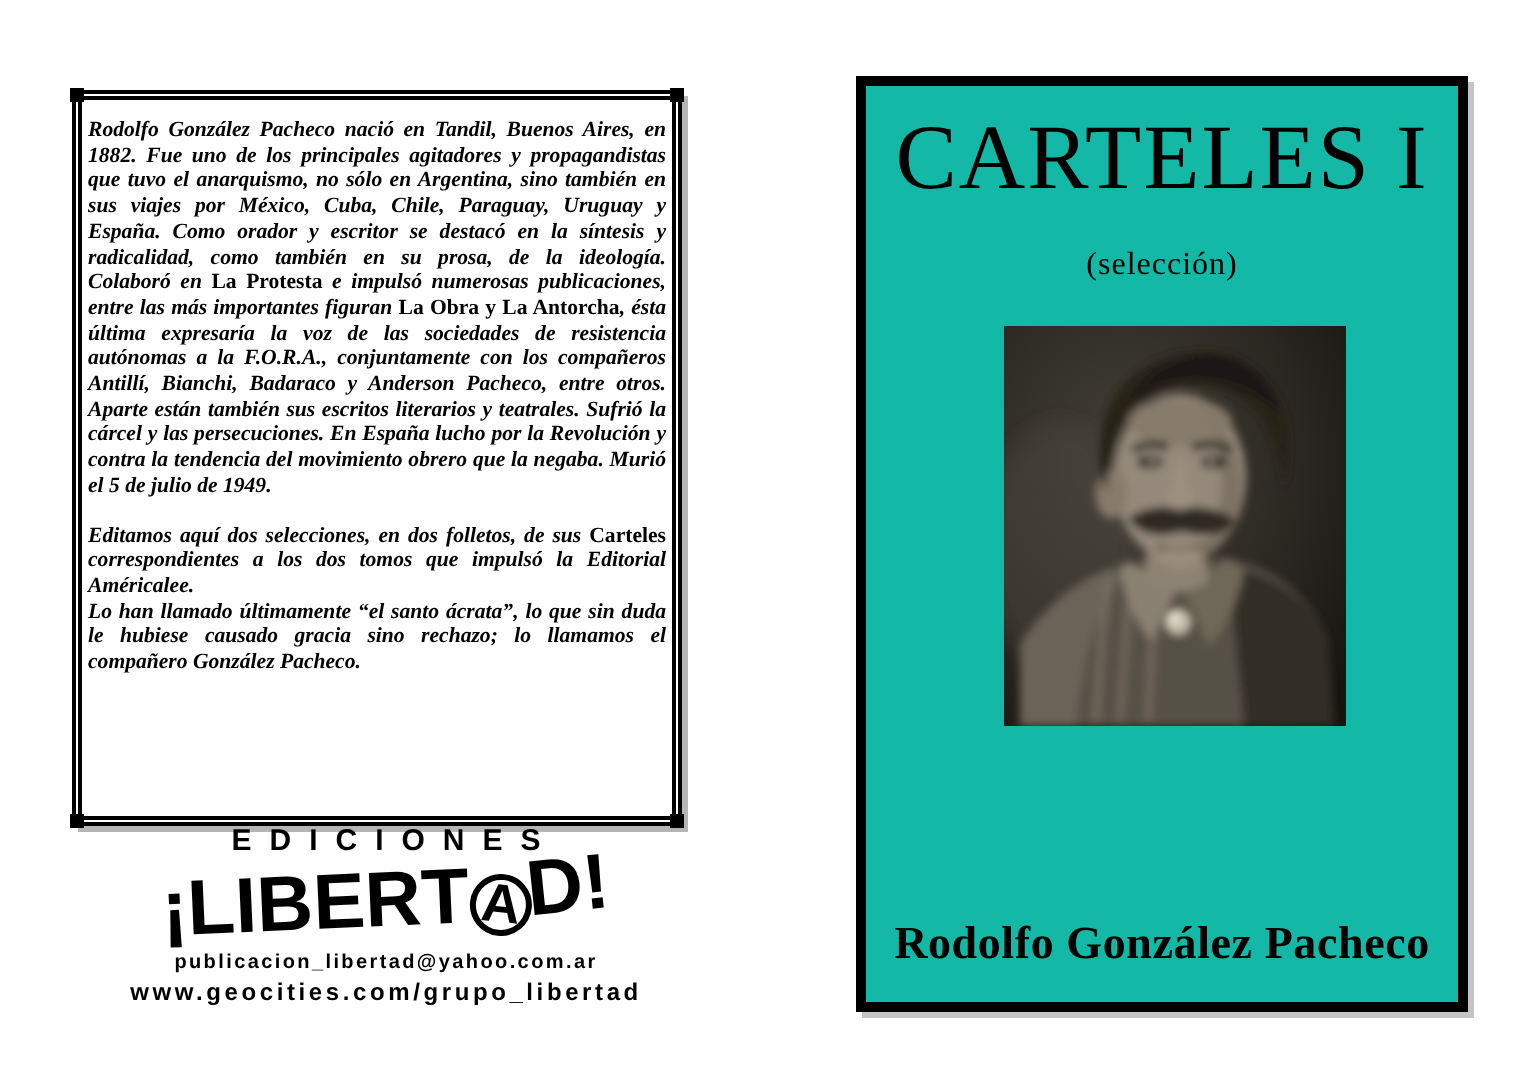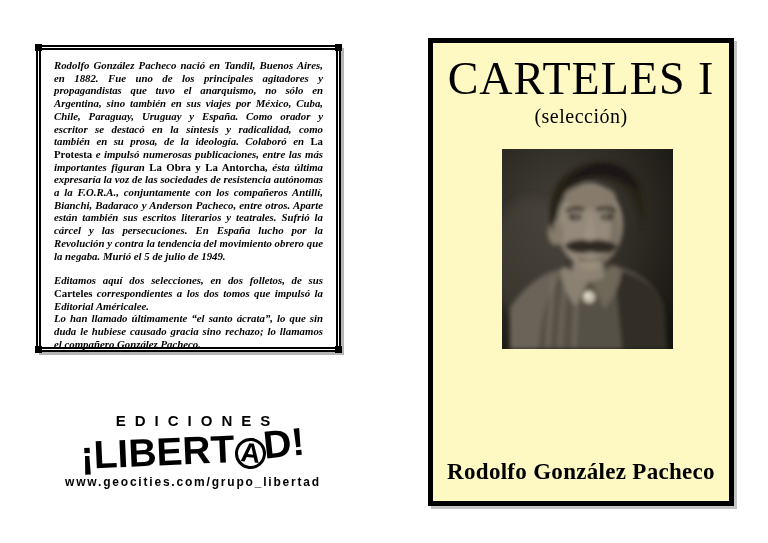--- a/index.html
+++ b/index.html
@@ -8,25 +8,25 @@
     position:relative;
     background:#ffffff;
     font-family:"Liberation Serif", serif;
     color:#000;
     overflow:hidden;
   }
 
   
   .bio-box {
     position:absolute; left:36px; top:45px;
-    width:305px; height:307px;
+    width:305px; height:368px;
     border:5px double #000;
     background:#fff;
     box-shadow:3px 3px 0 #b5b5b5;
-    padding:9px 13px;
+    padding:9px 3px;
   }
   .corner {
     position:absolute; width:7px; height:7px; background:#000;
   }
   .corner.tl { left:-6px; top:-6px; }
   .corner.tr { right:-6px; top:-6px; }
   .corner.bl { left:-6px; bottom:-6px; }
   .corner.br { right:-6px; bottom:-6px; }
 
   .bio-par {
@@ -94,40 +94,40 @@
     font-size:12px;
     letter-spacing:1.8px;
     white-space:nowrap;
   }
 
   
   .cover {
     position:absolute; left:428px; top:38px;
     width:306px; height:468px;
     border:5px solid #000;
-    background:#fef9c3;
+    background:#14b8a6;
     box-shadow:3px 3px 0 #c4c4c4;
     text-align:center;
   }
   .cover-title {
     margin-top:11px;
     font-family:"Liberation Serif", serif;
     font-size:46px;
     letter-spacing:1px;
     line-height:1.1;
     white-space:nowrap;
   }
   .cover-subtitle {
     margin-top:5px;
     font-size:21px;
     letter-spacing:1.5px;
   }
   .cover-subnote {
-    margin-top:0;
-    font-size:20px;
+    margin-top:19px;
+    font-size:16px;
     letter-spacing:0.5px;
   }
   .portrait {
     display:block;
     margin:21px auto 0;
     transform:translateX(6px);
     width:171px; height:200px;
   }
   .cover-author {
     position:absolute; left:0; bottom:16px; width:100%;
@@ -151,20 +151,21 @@
     <p class="bio-par gap-after"><span>Rodolfo González Pacheco nació en Tandil, Buenos Aires, en 1882. Fue uno de los principales agitadores y propagandistas que tuvo el anarquismo, no sólo en Argentina, sino también en sus viajes por México, Cuba, Chile, Paraguay, Uruguay y España. Como orador y escritor se destacó en la síntesis y radicalidad, como también en su prosa, de la ideología. Colaboró en </span><span class="roman">La Protesta</span><span> e impulsó numerosas publicaciones, entre las más importantes figuran </span><span class="roman">La Obra y La Antorcha</span><span>, ésta última expresaría la voz de las sociedades de resistencia autónomas a la F.O.R.A., conjuntamente con los compañeros Antillí, Bianchi, Badaraco y Anderson Pacheco, entre otros. Aparte están también sus escritos literarios y teatrales. Sufrió la cárcel y las persecuciones. En España lucho por la Revolución y contra la tendencia del movimiento obrero que la negaba. Murió el 5 de julio de 1949.</span></p>
     <p class="bio-par"><span>Editamos aquí dos selecciones, en dos folletos, de sus </span><span class="roman">Carteles</span><span> correspondientes a los dos tomos que impulsó la Editorial Américalee.</span></p>
     <p class="bio-par"><span>Lo han llamado últimamente “el santo ácrata”, lo que sin duda le hubiese causado gracia sino rechazo; lo llamamos el compañero González Pacheco.</span></p>
   </div>
 
   <div class="publisher">
     <div class="pub-ediciones">EDICIONES</div>
     <div class="pub-wordmark">
       <span class="wm-part tilt1">¡LIBERT</span><span class="circle-a">A</span><span class="wm-part tilt2">D!</span>
     </div>
+    <div class="pub-email">publicacion_libertad@yahoo.com.ar</div>
     <div class="pub-site">www.geocities.com/grupo_libertad</div>
   </div>
 
 </div>
 
 <div class="cover">
 
   <div class="cover-title">CARTELES I</div>
   <div class="cover-subnote">(selección)</div>
 

